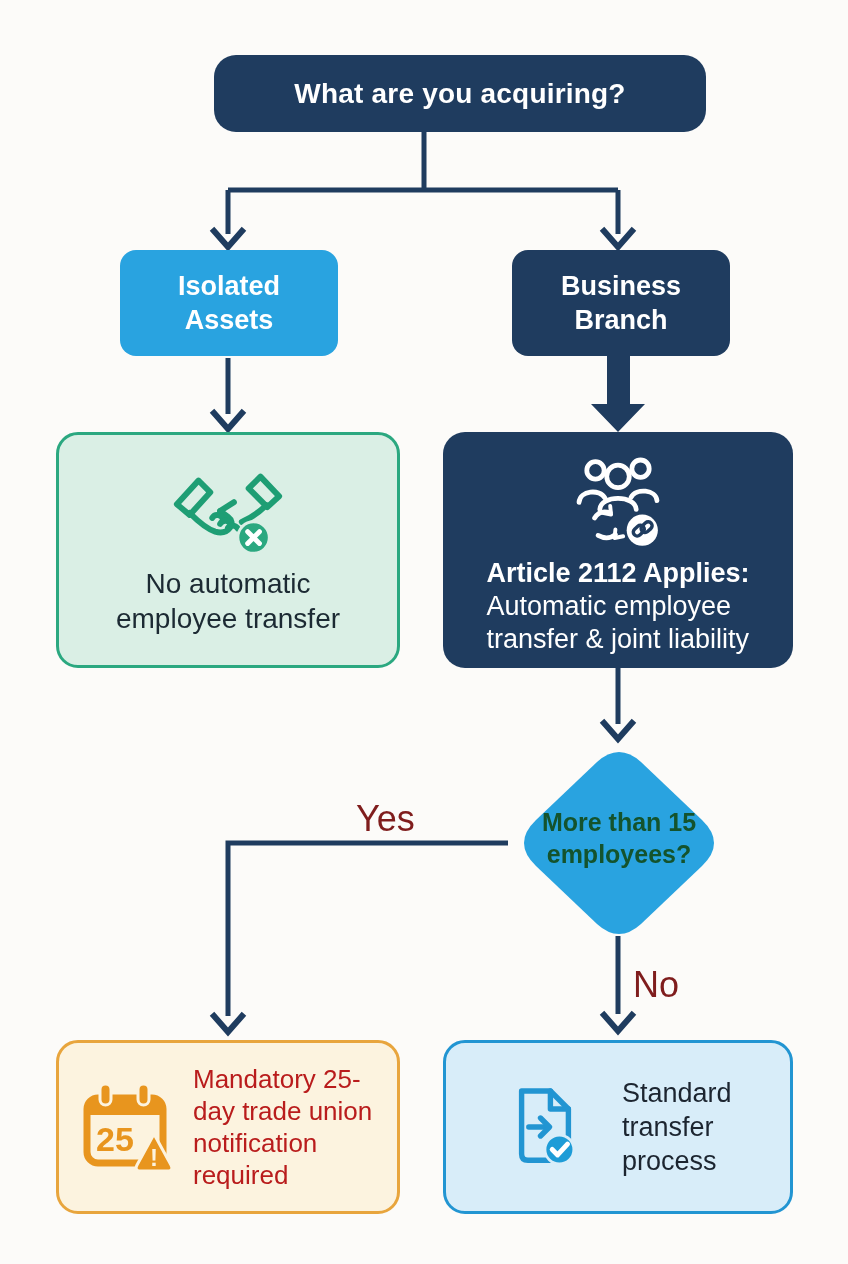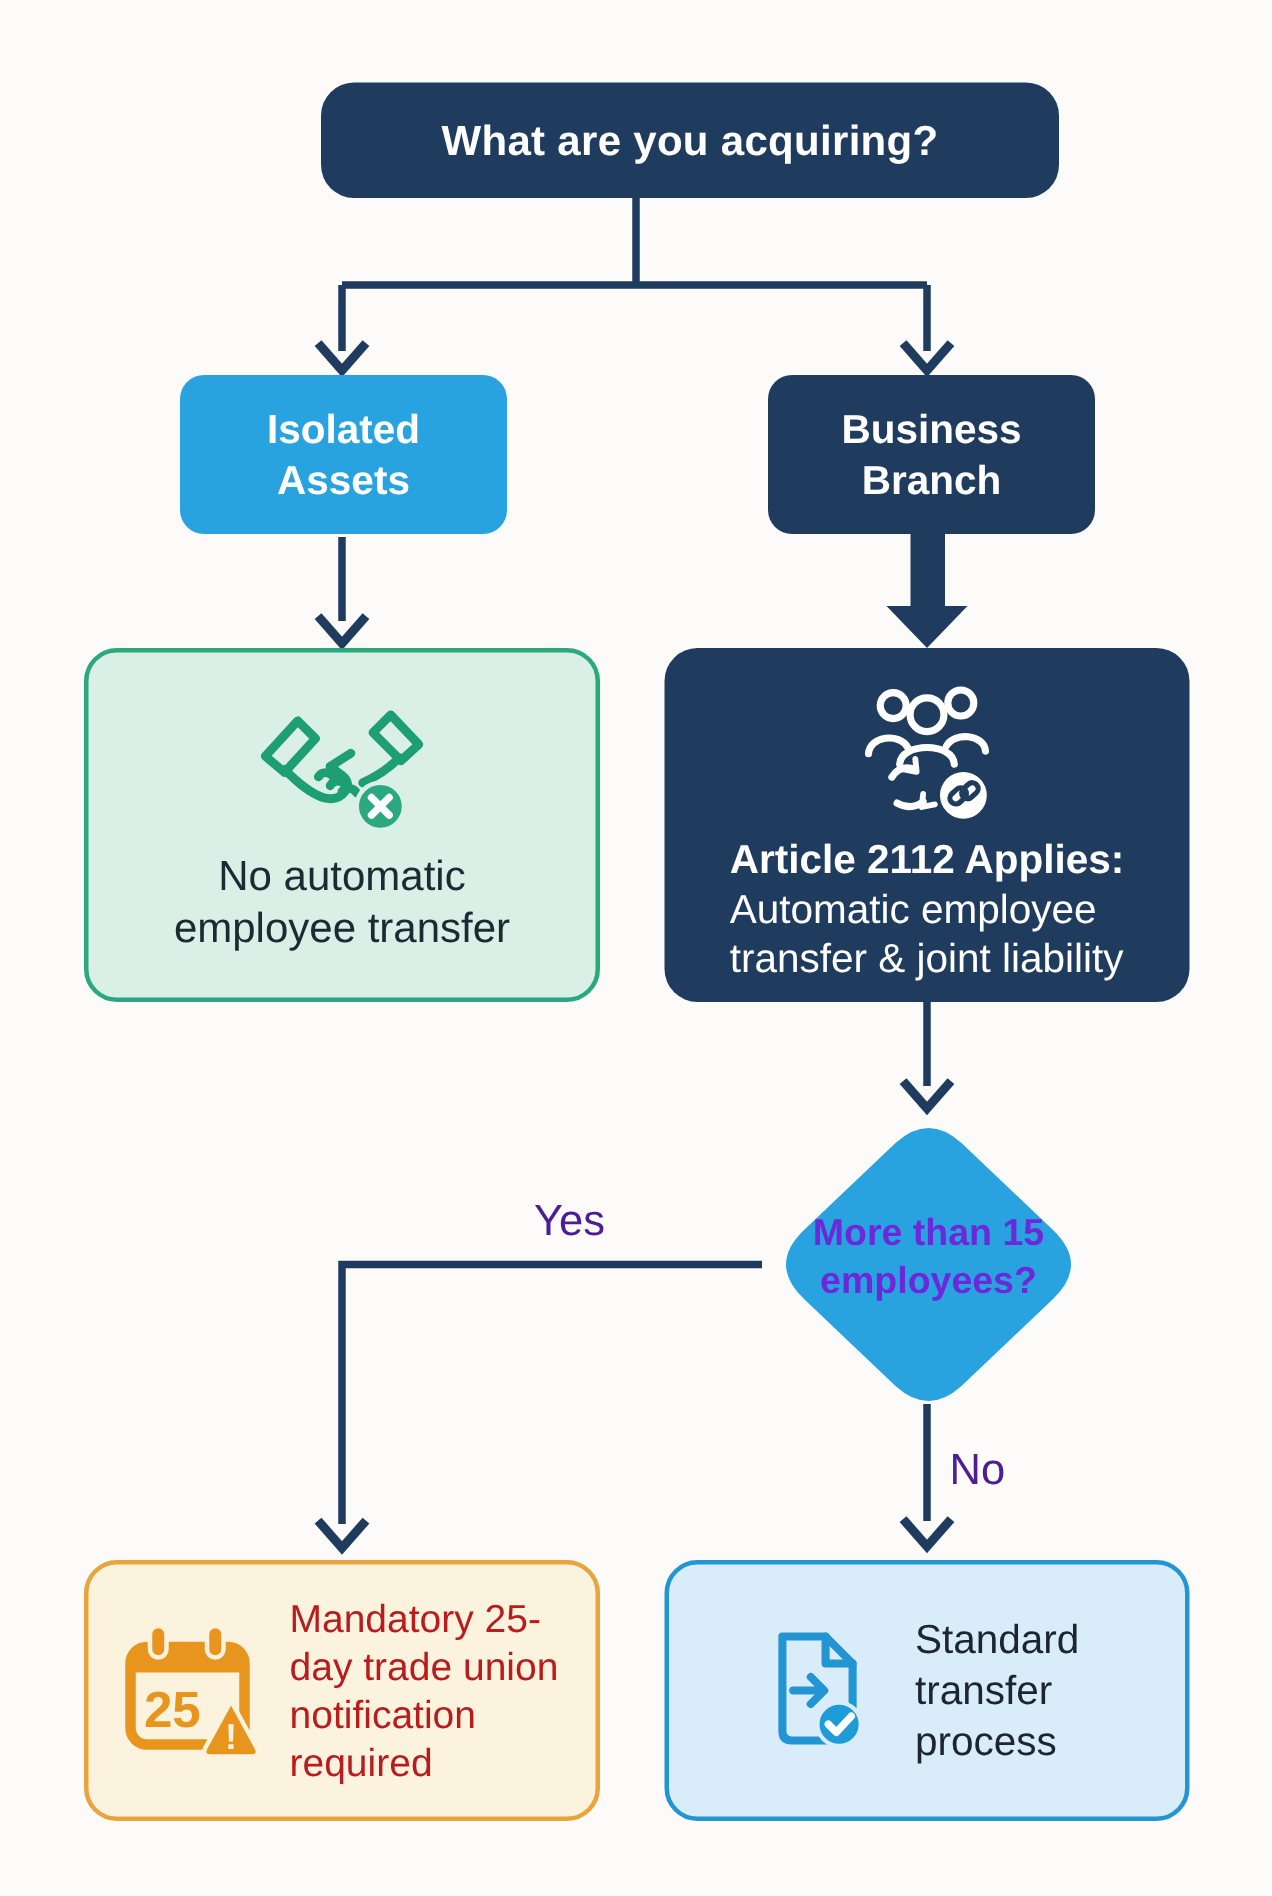--- a/index.html
+++ b/index.html
@@ -27,36 +27,36 @@
     background:#DAEFE5;border:3px solid #2BA880;flex-direction:column;
   }
   .outcome-green .txt{color:#1C2A33;font-size:28px;line-height:35px;text-align:center;margin-top:6px;}
   .outcome-navy{
     left:443px;top:432px;width:350px;height:236px;border-radius:22px;
     background:#1F3C5F;color:#fff;flex-direction:column;padding-top:4px;
   }
   .outcome-navy .txt{font-size:27px;line-height:33px;text-align:left;margin-top:8px;}
   .outcome-navy .txt .bold{font-weight:bold;}
   .decision-text{
-    left:506px;top:806px;width:226px;z-index:2;color:#6d28d9;font-weight:bold;
+    left:506px;top:806px;width:226px;z-index:2;color:#14532d;font-weight:bold;
     font-size:25px;line-height:32px;text-align:center;
   }
-  .edge-label{z-index:2;color:#4c1d95;font-size:29px;}
+  .edge-label{z-index:2;color:#7f1d1d;font-size:36px;}
   .yes-label{left:356px;top:798px;}
   .no-label{left:633px;top:964px;}
   .outcome-orange{
     left:56px;top:1040px;width:344px;height:174px;border-radius:22px;
     background:#FCF3DF;border:3px solid #E8A53D;
     justify-content:flex-start;padding:0 8px 0 18px;gap:16px;
   }
   .outcome-orange .txt{color:#b91c1c;font-size:26px;line-height:32px;text-align:left;}
   .outcome-blue{
     left:443px;top:1040px;width:350px;height:174px;border-radius:22px;
     background:#D8EDF9;border:3px solid #2295D2;
-    justify-content:flex-start;padding:0 8px 0 54px;gap:20px;
+    justify-content:flex-start;padding:0 8px 0 54px;gap:32px;
   }
   .outcome-blue .txt{color:#1C2530;font-size:27px;line-height:34px;text-align:left;}
   .icon{display:block;}
 </style>
 </head>
 <body>
 
 <div id="canvas">
 
   <svg id="connector-layer" width="848" height="1264" viewBox="0 0 848 1264">

